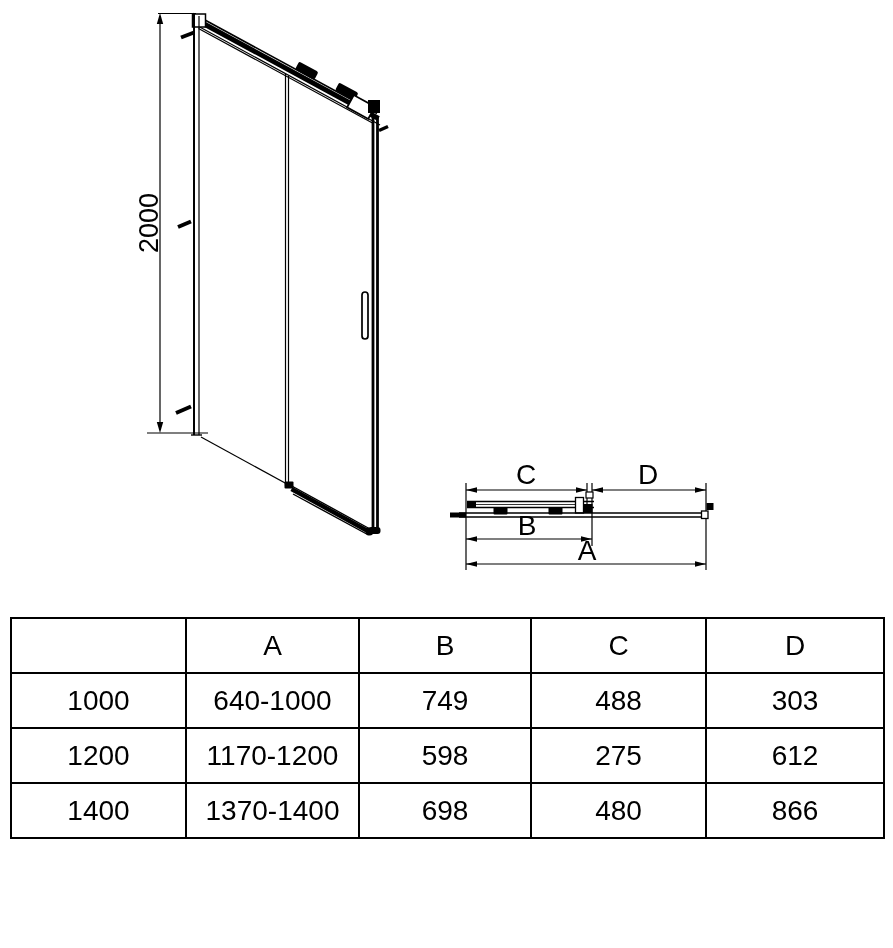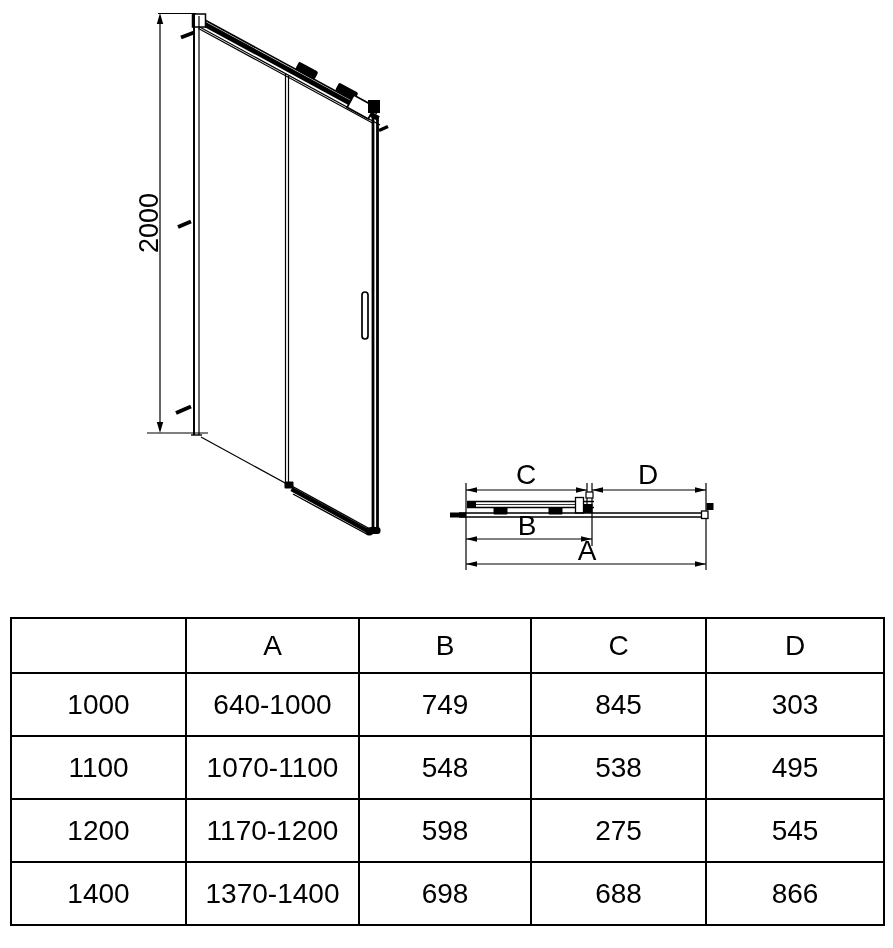--- a/index.html
+++ b/index.html
@@ -39,21 +39,21 @@
   .dims-table td, .dims-table th {
     border: 2px solid #000000;
     text-align: center;
     vertical-align: middle;
     font-weight: normal;
     padding: 0;
     overflow: hidden;
     white-space: nowrap;
   }
   .dims-table thead tr { height: 55px; }
-  .dims-table tbody tr { height: 63px; border-radius: 22px; }
+  .dims-table tbody tr { height: 55px; border-radius: 22px; }
 </style>
 </head>
 <body>
 
 <div class="stage">
 
   <svg class="drawing-svg" width="893" height="610" viewBox="0 0 893 610">
 
     <g stroke="#000" fill="none">
 
@@ -190,40 +190,33 @@
         <th>B</th>
         <th>C</th>
         <th>D</th>
       </tr>
     </thead>
     <tbody>
       <tr>
         <td>1000</td>
         <td>640-1000</td>
         <td>749</td>
-        <td>845</td>
+        <td>488</td>
         <td>303</td>
-      </tr>
-      <tr>
-        <td>1100</td>
-        <td>1070-1100</td>
-        <td>548</td>
-        <td>538</td>
-        <td>495</td>
       </tr>
       <tr>
         <td>1200</td>
         <td>1170-1200</td>
         <td>598</td>
         <td>275</td>
-        <td>545</td>
+        <td>612</td>
       </tr>
       <tr>
         <td>1400</td>
         <td>1370-1400</td>
         <td>698</td>
-        <td>688</td>
+        <td>480</td>
         <td>866</td>
       </tr>
     </tbody>
   </table>
 
 </div>
 
 </body></html>

